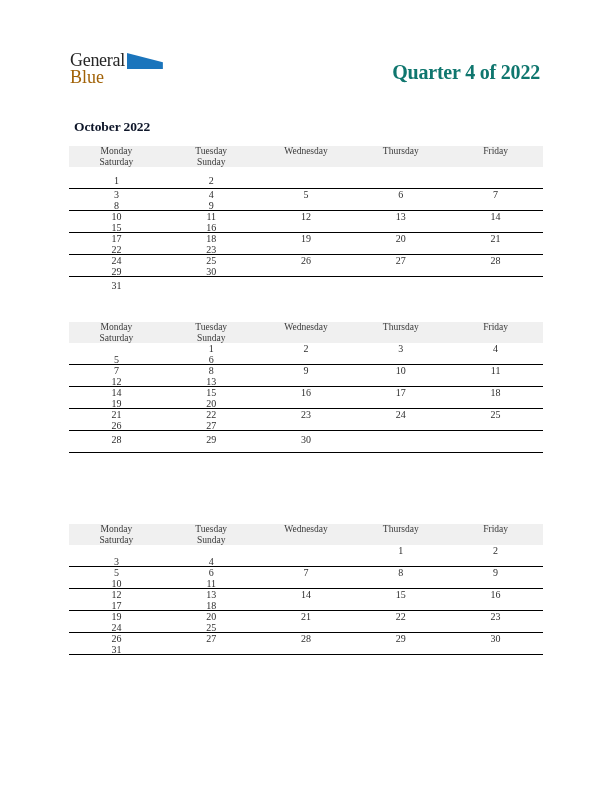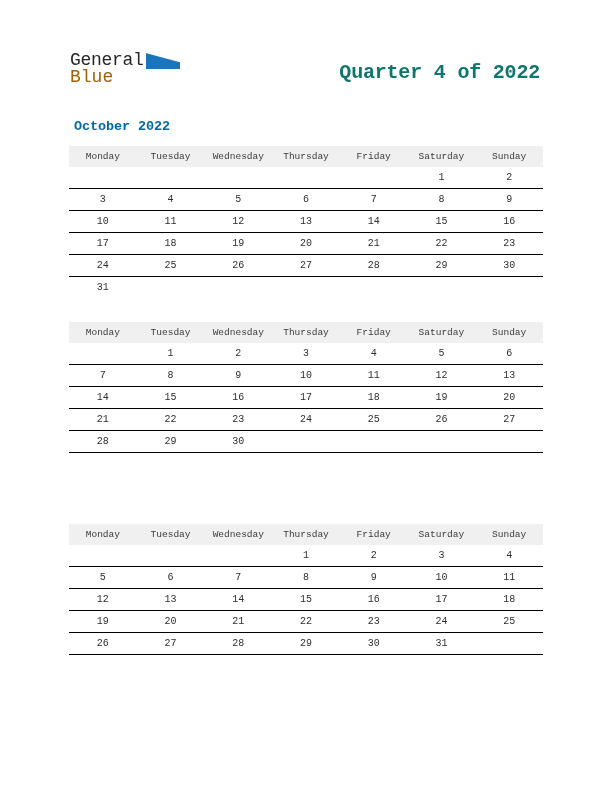--- a/index.html
+++ b/index.html
@@ -5,21 +5,21 @@
   html, body {
     margin: 0;
     padding: 0;
     background: #ffffff;
   }
   .page {
     position: relative;
     width: 612px;
     height: 792px;
     background: #ffffff;
-    font-family: Liberation Mono, monospace;
+    font-family: Liberation Serif, serif;
     overflow: hidden;
   }
 
   
   .logo {
     position: absolute;
     left: 70px;
     top: 50px;
     width: 110px;
   }
@@ -68,29 +68,29 @@
     width: 474px;
   }
   .month-0 { top: 119px; }
   .month-1 { top: 322px; }
   .month-2 { top: 524px; }
 
   .month-title {
     font-size: 13.5px;
     line-height: 16px;
     font-weight: 700;
-    color: #0369a1;
+    color: #0f172a;
     margin: 0 0 11px 5px;
     letter-spacing: -0.1px;
   }
 
   .grid { width: 100%; }
   .row {
     display: grid;
-    grid-template-columns: repeat(7, 1fr);
+    grid-template-columns: repeat(5, 1fr);
     align-items: center;
     height: 21px;
   }
   .header-row {
     background: #f0f0f0;
   }
   .cell {
     text-align: center;
   }
   .day-name {

